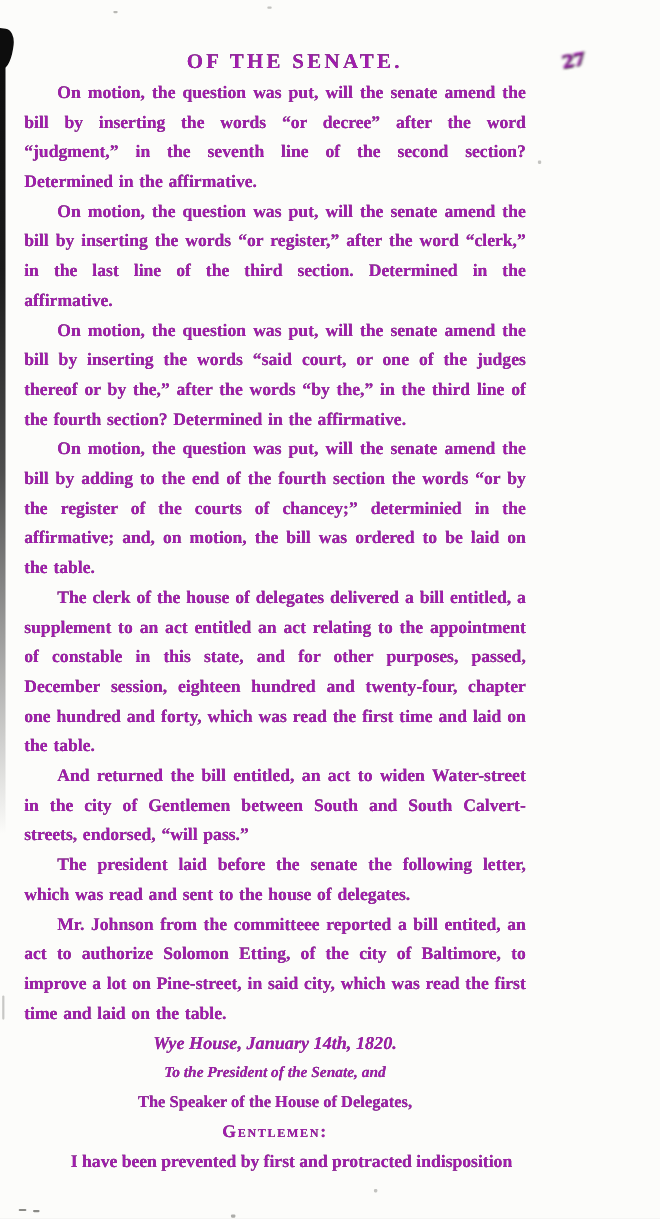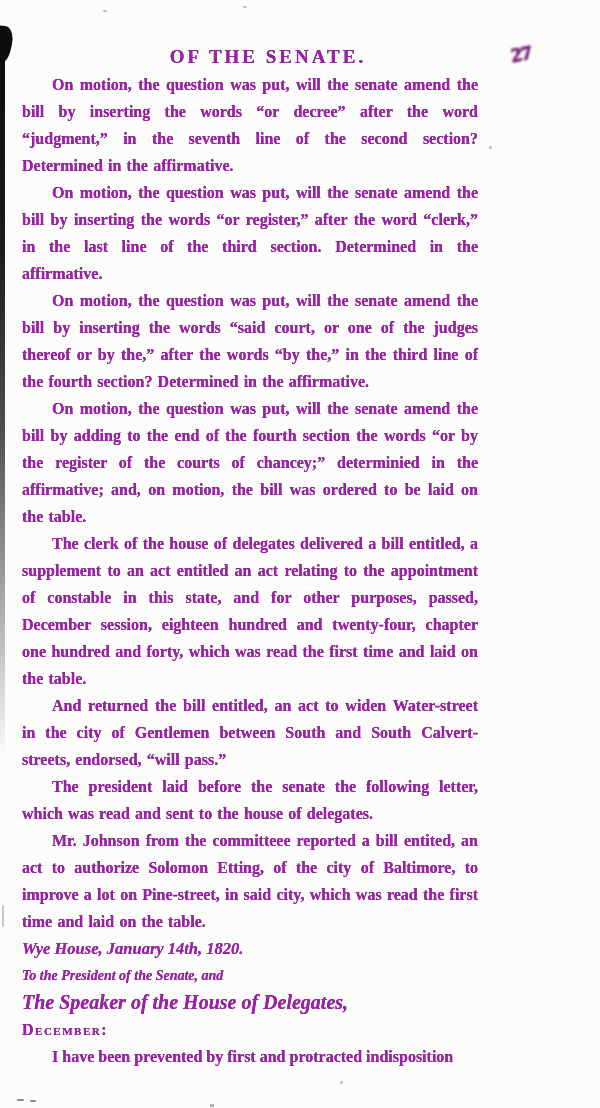--- a/index.html
+++ b/index.html
@@ -43,24 +43,24 @@
   }
   .text-block{
     position:absolute;left:22px;top:71px;width:456px;
     font-size:16px;line-height:27px;font-weight:600;
     text-shadow:0 0 .5px rgba(22,18,14,.8);
   }
   .text-block p{margin:0;}
   .body-para{
     text-align:justify;text-indent:30px;word-spacing:1.2px;
   }
-  .letter p{text-align:left;}
+  .letter p{text-align:center;}
   .dateline{margin-left:202px;font-style:italic;font-size:16.5px;}
   .addr1{margin-left:34px;font-style:italic;font-size:14px;}
-  .addr2{margin-left:88px;font-style:italic;font-size:20px;}
+  .addr2{margin-left:88px;font-size:15px;}
   .salutation{
     margin-left:-20px;
     font-variant:small-caps;letter-spacing:1.5px;font-weight:bold;
   }
   .letter-opening{text-indent:30px;}
   
   .speck{position:absolute;background:#8a8a86;border-radius:1px;}
   .s1{left:17px;top:1099px;width:7px;height:2px;}
   .s2{left:30px;top:1100px;width:6px;height:2px;}
   .s3{left:210px;top:1104px;width:4px;height:3px;opacity:.7;}
@@ -90,21 +90,21 @@
     <p class="body-para">On motion, the question was put, will the senate amend the bill by adding to the end of the fourth section the words “or by the register of the courts of chancey;” determinied in the affirmative; and, on motion, the bill was ordered to be laid on the table.</p>
     <p class="body-para">The clerk of the house of delegates delivered a bill entitled, a supplement to an act entitled an act relating to the appointment of constable in this state, and for other purposes, passed, December session, eighteen hundred and twenty-four, chapter one hundred and forty, which was read the first time and laid on the table.</p>
     <p class="body-para">And returned the bill entitled, an act to widen Water-street in the city of Gentlemen between South and South Calvert-streets, endorsed, “will pass.”</p>
     <p class="body-para">The president laid before the senate the following letter, which was read and sent to the house of delegates.</p>
     <p class="body-para">Mr. Johnson from the committeee reported a bill entited, an act to authorize Solomon Etting, of the city of Baltimore, to improve a lot on Pine-street, in said city, which was read the first time and laid on the table.</p>
 
     <div class="letter">
       <p class="dateline">Wye House, January 14th, 1820.</p>
       <p class="addr1">To the President of the Senate, and</p>
       <p class="addr2">The Speaker of the House of Delegates,</p>
-      <p class="salutation">December:</p>
+      <p class="salutation">Gentlemen:</p>
       <p class="letter-opening">I have been prevented by first and protracted indisposition</p>
     </div>
   </main>
 
   <div class="speck s1"></div>
   <div class="speck s2"></div>
   <div class="speck s3"></div>
   <div class="speck s4"></div>
   <div class="speck s5"></div>
   <div class="speck s6"></div>

